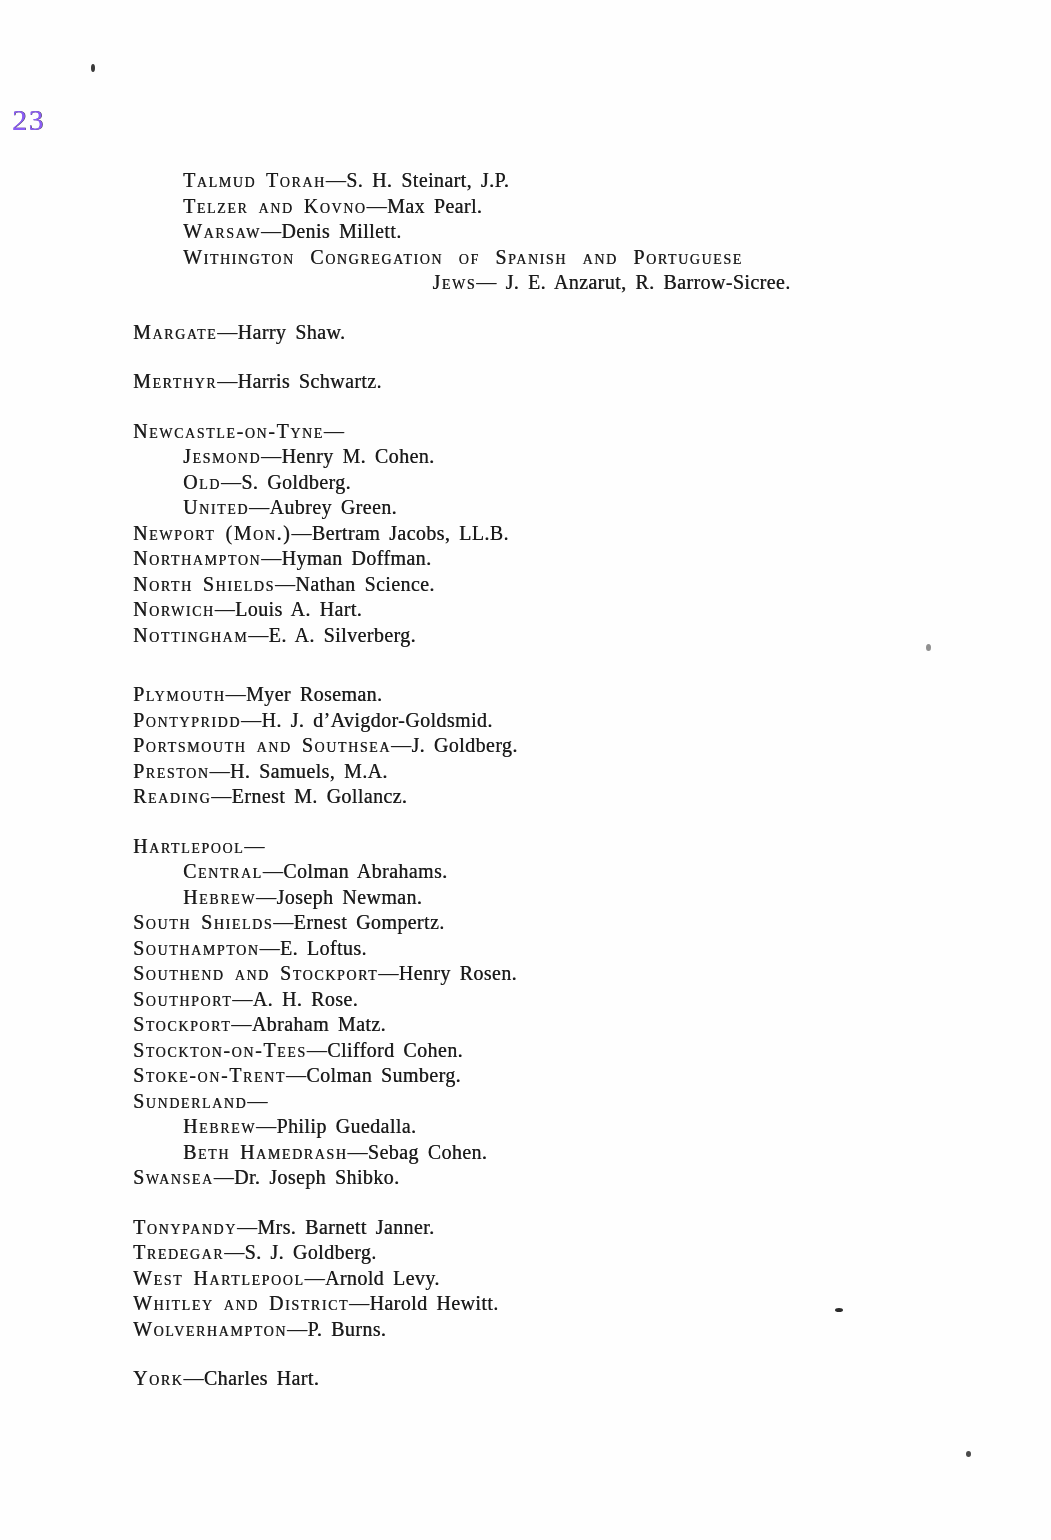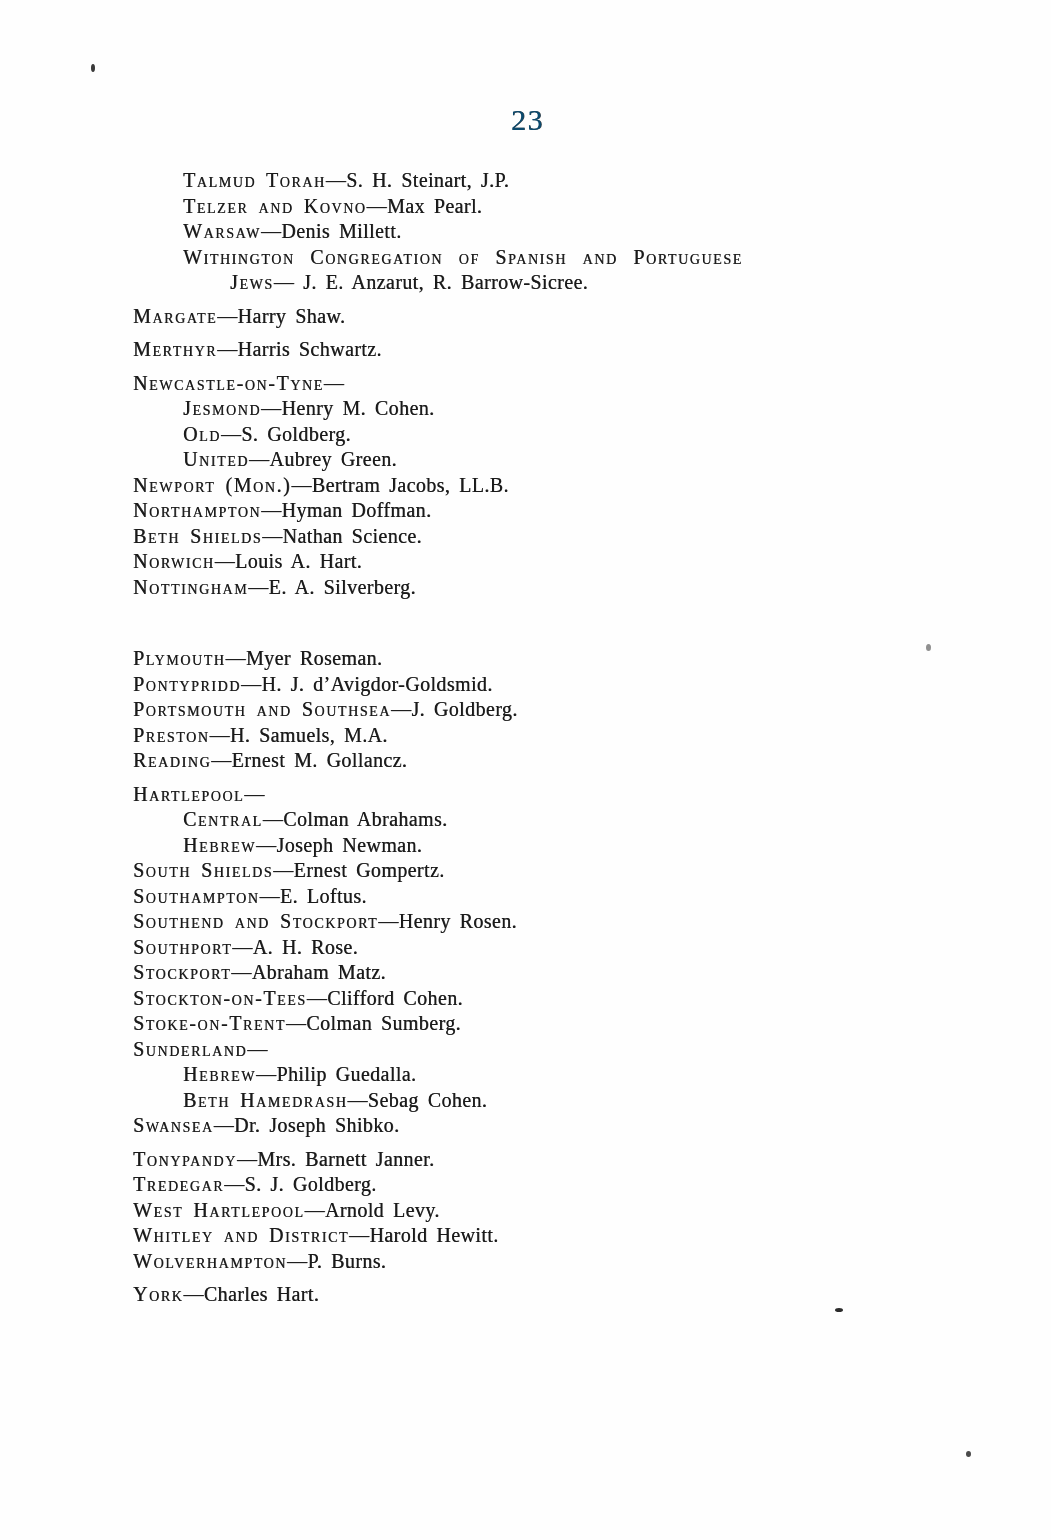--- a/index.html
+++ b/index.html
@@ -5,38 +5,38 @@
   html,body{margin:0;padding:0;background:#ffffff;}
   .page{
     position:relative;
     width:1051px;height:1540px;
     background:#fefefe;
     overflow:hidden;
     font-family:"Liberation Serif", serif;
     color:#1a1a1a;
   }
   .pagenum{
-    position:absolute;top:103px;left:4px;right:0;
-    text-align:center;
+    position:absolute;top:103px;left:12px;right:0;
+    text-align:left;
     font-size:30px;letter-spacing:1.5px;
-    color:#0c4a6e;
+    color:#8b5cf6;
     text-shadow:0.4px 0.2px 0 rgba(20,20,20,0.8);
   }
   .content{
     position:absolute;left:133px;top:168px;width:860px;
     font-size:20px;line-height:25.5px;
     letter-spacing:0.4px;word-spacing:3.5px;
     text-shadow:0.4px 0.2px 0 rgba(20,20,20,0.75);
   }
   .line{white-space:nowrap;}
   .indent0{padding-left:0;}
   .indent1{padding-left:50px;}
-  .indent2{padding-left:97px;}
-  .gap1{margin-top:8px;}
-  .gap2{margin-top:46px;}
+  .indent2{padding-left:97px;text-align:center;}
+  .gap1{margin-top:24px;}
+  .gap2{margin-top:34px;}
   .sc{font-variant-caps:small-caps;letter-spacing:1.6px;}
   .stretch .sc{word-spacing:9px;}
   .speck{position:absolute;border-radius:50%;}
 </style>
 </head>
 <body>
 
 <div class="page">
   <div class="pagenum">23</div>
   <div class="content">
@@ -46,21 +46,21 @@
       <div class="line indent1 stretch"><span class="sc">Withington Congregation of Spanish and Portuguese</span></div>
       <div class="line indent2"><span class="sc">Jews</span><span>— J. E. Anzarut, R. Barrow-Sicree.</span></div>
       <div class="line indent0 gap1"><span class="sc">Margate</span><span>—Harry Shaw.</span></div>
       <div class="line indent0 gap1"><span class="sc">Merthyr</span><span>—Harris Schwartz.</span></div>
       <div class="line indent0 gap1"><span class="sc">Newcastle-on-Tyne</span><span>—</span></div>
       <div class="line indent1"><span class="sc">Jesmond</span><span>—Henry M. Cohen.</span></div>
       <div class="line indent1"><span class="sc">Old</span><span>—S. Goldberg.</span></div>
       <div class="line indent1"><span class="sc">United</span><span>—Aubrey Green.</span></div>
       <div class="line indent0"><span class="sc">Newport (Mon.)</span><span>—Bertram Jacobs, LL.B.</span></div>
       <div class="line indent0"><span class="sc">Northampton</span><span>—Hyman Doffman.</span></div>
-      <div class="line indent0"><span class="sc">Beth Shields</span><span>—Nathan Science.</span></div>
+      <div class="line indent0"><span class="sc">North Shields</span><span>—Nathan Science.</span></div>
       <div class="line indent0"><span class="sc">Norwich</span><span>—Louis A. Hart.</span></div>
       <div class="line indent0"><span class="sc">Nottingham</span><span>—E. A. Silverberg.</span></div>
       <div class="line indent0 gap2"><span class="sc">Plymouth</span><span>—Myer Roseman.</span></div>
       <div class="line indent0"><span class="sc">Pontypridd</span><span>—H. J. d’Avigdor-Goldsmid.</span></div>
       <div class="line indent0"><span class="sc">Portsmouth and Southsea</span><span>—J. Goldberg.</span></div>
       <div class="line indent0"><span class="sc">Preston</span><span>—H. Samuels, M.A.</span></div>
       <div class="line indent0"><span class="sc">Reading</span><span>—Ernest M. Gollancz.</span></div>
       <div class="line indent0 gap1"><span class="sc">Hartlepool</span><span>—</span></div>
       <div class="line indent1"><span class="sc">Central</span><span>—Colman Abrahams.</span></div>
       <div class="line indent1"><span class="sc">Hebrew</span><span>—Joseph Newman.</span></div>

